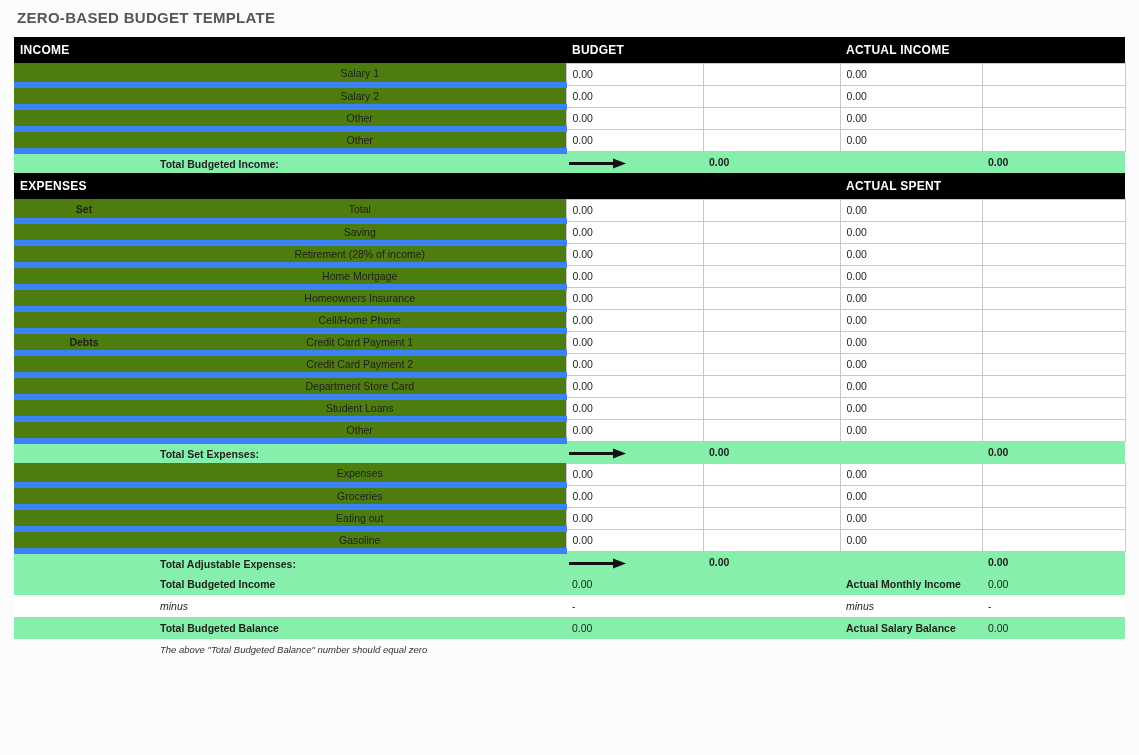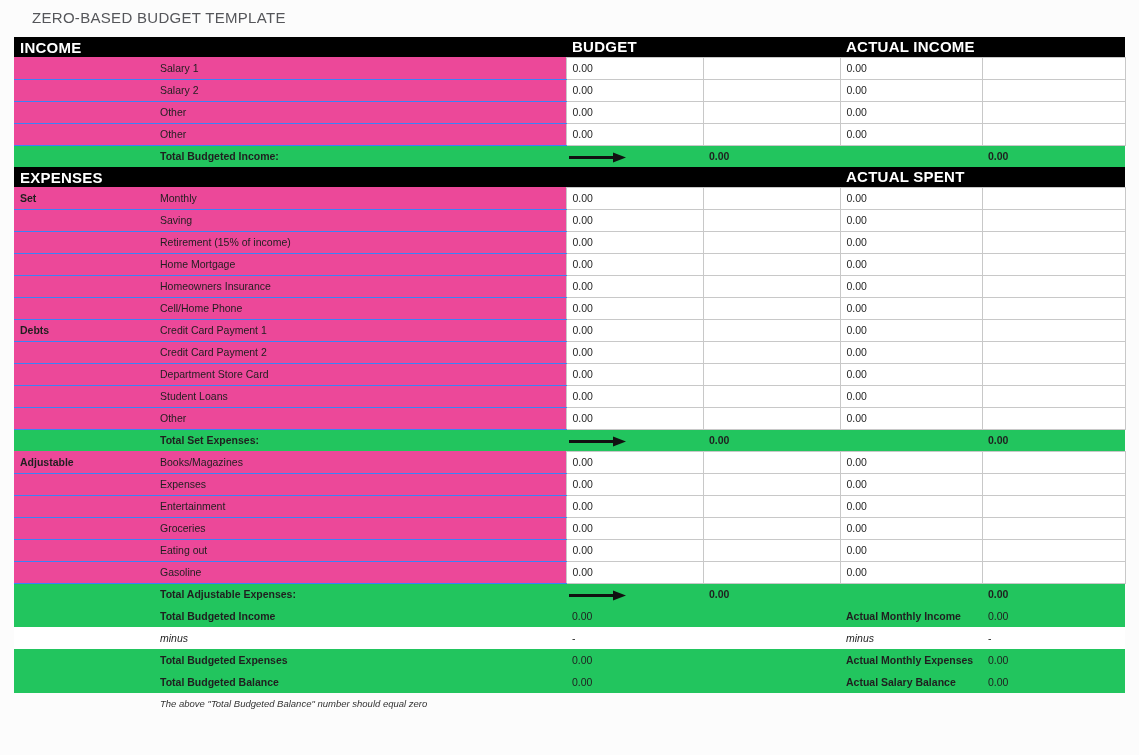--- a/index.html
+++ b/index.html
@@ -5,35 +5,35 @@
   * { box-sizing: border-box; }
   html,body { margin:0; padding:0; }
   body {
     width:1139px; height:755px;
     background:#fcfcfc;
     font-family:"Liberation Sans","DejaVu Sans",sans-serif;
     color:#222;
   }
   .page { padding:6px 14px 0 14px; }
   .title {
-    font-size:15px; font-weight:normal; color:#55565a;
-    letter-spacing:.3px; margin:3px 0 11px 18px;
+    font-size:15px; font-weight:bold; color:#55565a;
+    letter-spacing:.3px; margin:3px 0 11px 3px;
   }
   table.tbl { border-collapse:collapse; table-layout:fixed; width:1111px; }
   td {
     height:22px; padding:0 6px; font-size:10.5px; color:#1f1f1f;
     vertical-align:middle; white-space:nowrap; overflow:hidden;
   }
   tr.hdr td {
-    background:#000; color:#fff; font-weight:bold; font-size:15px;
-    height:20px; letter-spacing:.25px;
-  }
-  td.bl { background:#ec4899; border-bottom:1px solid #3b82f6; }
+    background:#000; color:#fff; font-weight:bold; font-size:12px;
+    height:26px; letter-spacing:.25px;
+  }
+  td.bl { background:#4d7c0f; border-bottom:6px solid #3b82f6;text-align:center; }
   td.wc { background:#fff; border:1px solid #c8c8c8; }
-  td.g  { background:#22c55e; }
+  td.g  { background:#86efac; }
   td.wt { background:#fff; }
   .b  { font-weight:bold; }
   .it { font-style:italic; }
   .grp{ font-weight:bold; }
   td.ar { padding:2px 3px 0 3px; }
   td.ar svg { display:block; }
   .footnote {
     margin:5px 0 0 146px; font-size:9.5px; font-style:italic; color:#333;
   }
 </style>
@@ -114,37 +114,37 @@
       <td>EXPENSES</td>
       <td></td>
       <td></td>
       <td></td>
       <td>ACTUAL SPENT</td>
       <td></td>
     </tr>
 
     <tr class="data">
       <td class="bl grp">Set</td>
-      <td class="bl">Monthly</td>
+      <td class="bl">Total</td>
       <td class="wc">0.00</td>
       <td class="wc"></td>
       <td class="wc">0.00</td>
       <td class="wc"></td>
     </tr>
     <tr class="data">
       <td class="bl"></td>
       <td class="bl">Saving</td>
       <td class="wc">0.00</td>
       <td class="wc"></td>
       <td class="wc">0.00</td>
       <td class="wc"></td>
     </tr>
     <tr class="data">
       <td class="bl"></td>
-      <td class="bl">Retirement (15% of income)</td>
+      <td class="bl">Retirement (28% of income)</td>
       <td class="wc">0.00</td>
       <td class="wc"></td>
       <td class="wc">0.00</td>
       <td class="wc"></td>
     </tr>
     <tr class="data">
       <td class="bl"></td>
       <td class="bl">Home Mortgage</td>
       <td class="wc">0.00</td>
       <td class="wc"></td>
@@ -217,38 +217,22 @@
               <rect x="0" y="4" width="44" height="3" fill="#111"></rect>
               <polygon points="44,0.5 57,5.5 44,10.5" fill="#111"></polygon>
             </svg>
       </td>
       <td class="g b">0.00</td>
       <td class="g"></td>
       <td class="g b">0.00</td>
     </tr>
 
     <tr class="data">
-      <td class="bl grp">Adjustable</td>
-      <td class="bl">Books/Magazines</td>
-      <td class="wc">0.00</td>
-      <td class="wc"></td>
-      <td class="wc">0.00</td>
-      <td class="wc"></td>
-    </tr>
-    <tr class="data">
       <td class="bl"></td>
       <td class="bl">Expenses</td>
-      <td class="wc">0.00</td>
-      <td class="wc"></td>
-      <td class="wc">0.00</td>
-      <td class="wc"></td>
-    </tr>
-    <tr class="data">
-      <td class="bl"></td>
-      <td class="bl">Entertainment</td>
       <td class="wc">0.00</td>
       <td class="wc"></td>
       <td class="wc">0.00</td>
       <td class="wc"></td>
     </tr>
     <tr class="data">
       <td class="bl"></td>
       <td class="bl">Groceries</td>
       <td class="wc">0.00</td>
       <td class="wc"></td>
@@ -297,28 +281,20 @@
     <tr class="sum">
       <td class="wt"></td>
       <td class="wt it">minus</td>
       <td class="wt">-</td>
       <td class="wt"></td>
       <td class="wt it">minus</td>
       <td class="wt">-</td>
     </tr>
     <tr class="sum">
       <td class="g"></td>
-      <td class="g b">Total Budgeted Expenses</td>
-      <td class="g">0.00</td>
-      <td class="g"></td>
-      <td class="g b">Actual Monthly Expenses</td>
-      <td class="g">0.00</td>
-    </tr>
-    <tr class="sum">
-      <td class="g"></td>
       <td class="g b">Total Budgeted Balance</td>
       <td class="g">0.00</td>
       <td class="g"></td>
       <td class="g b">Actual Salary Balance</td>
       <td class="g">0.00</td>
     </tr>
   </tbody>
     </table>
 
   <div class="footnote">The above "Total Budgeted Balance" number should equal zero</div>

